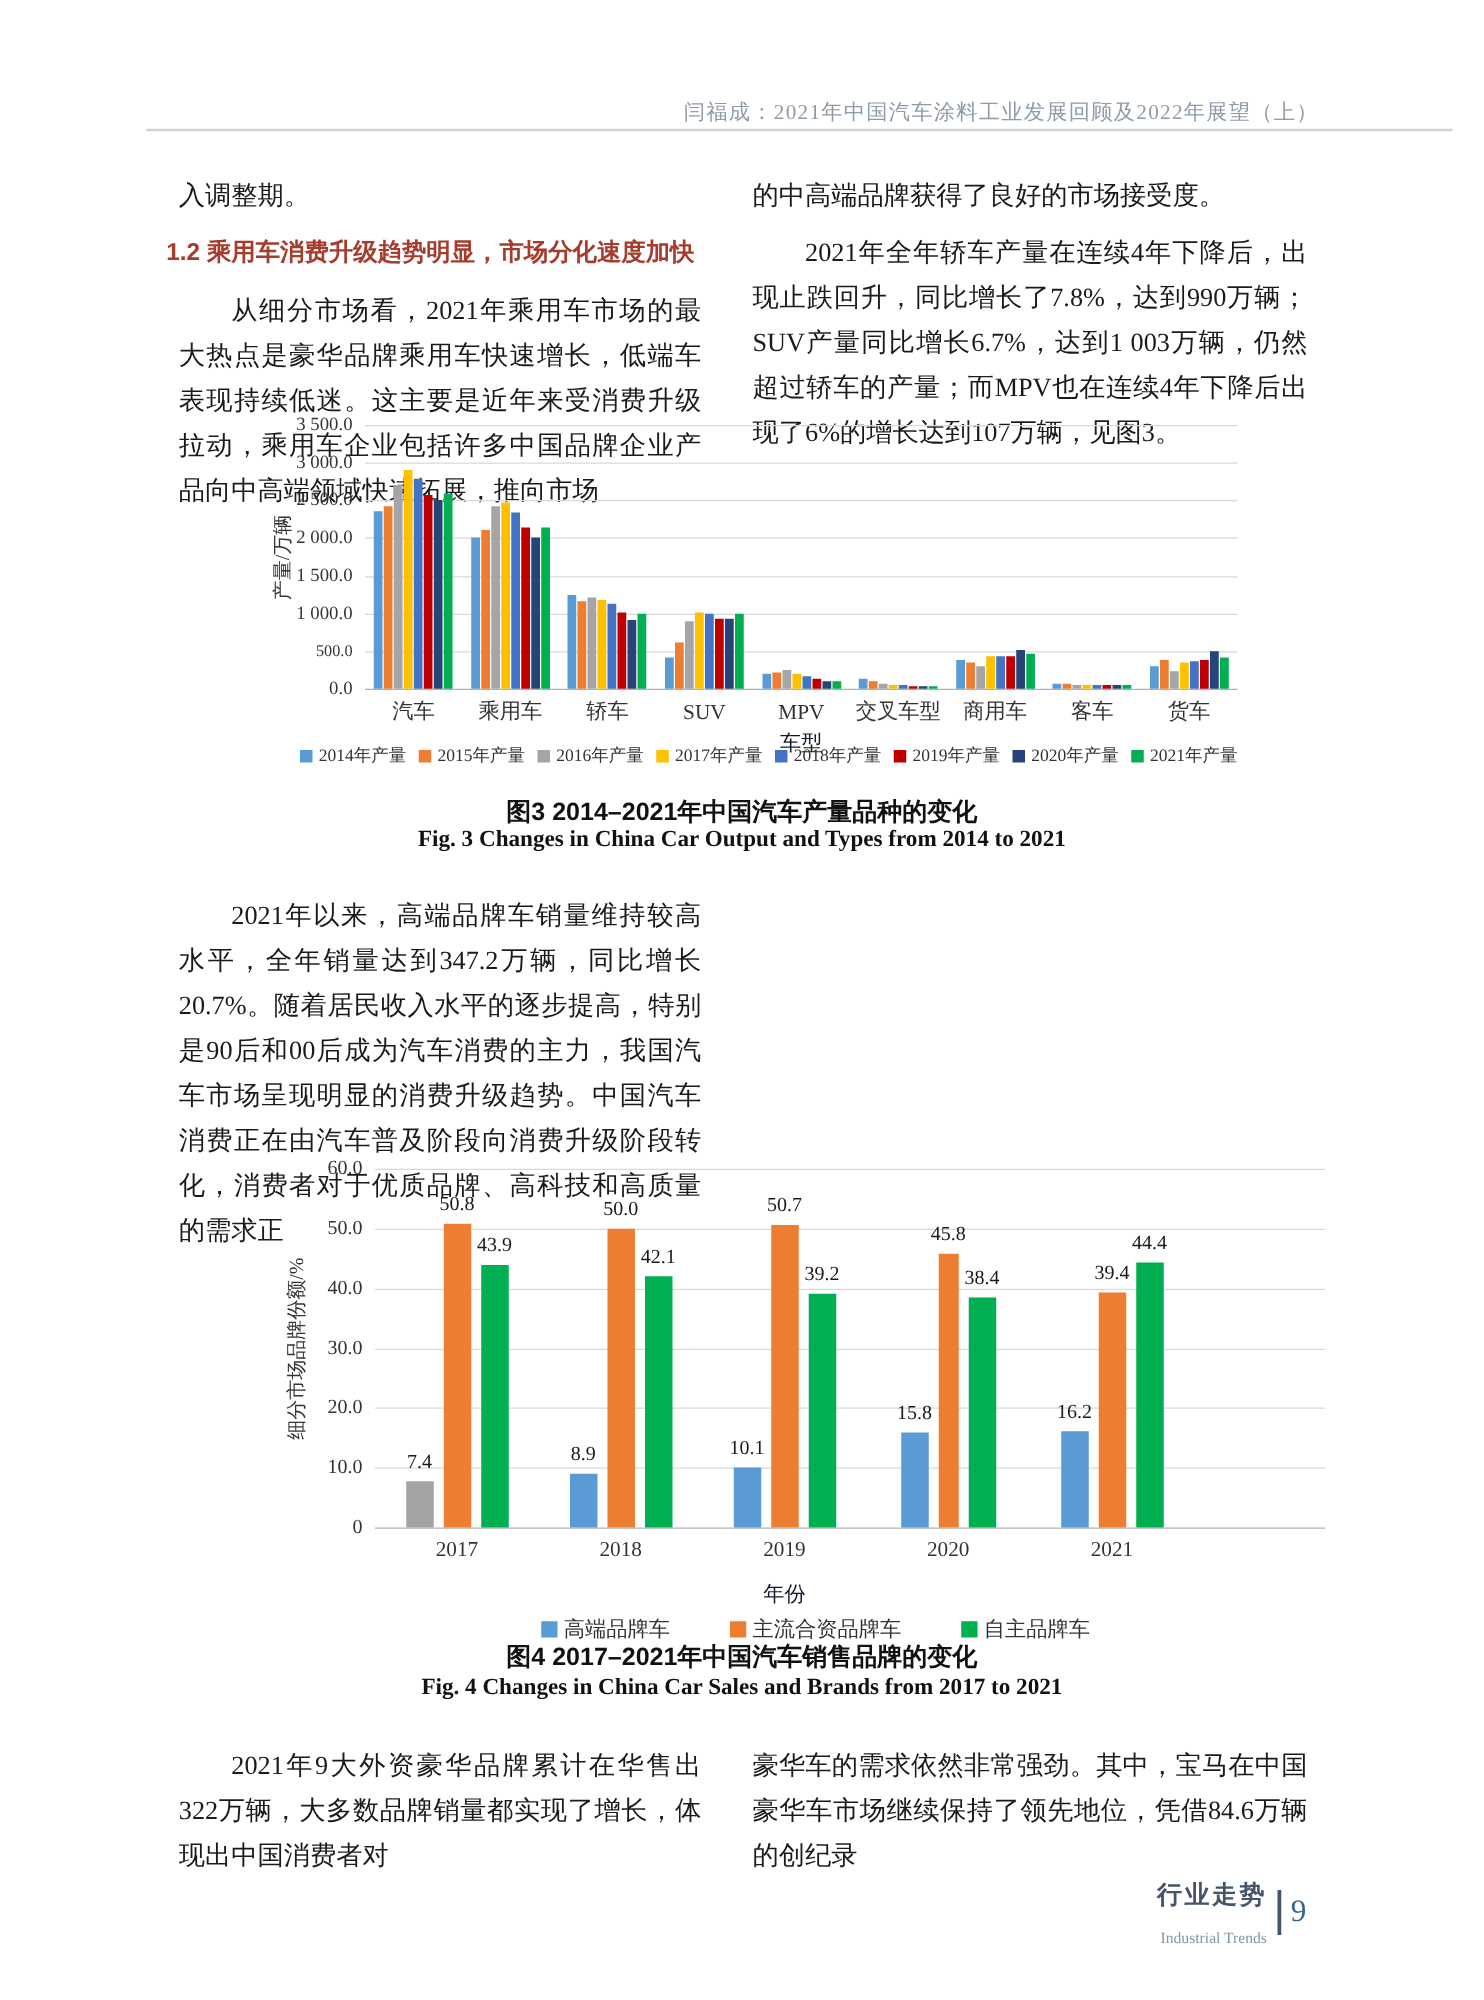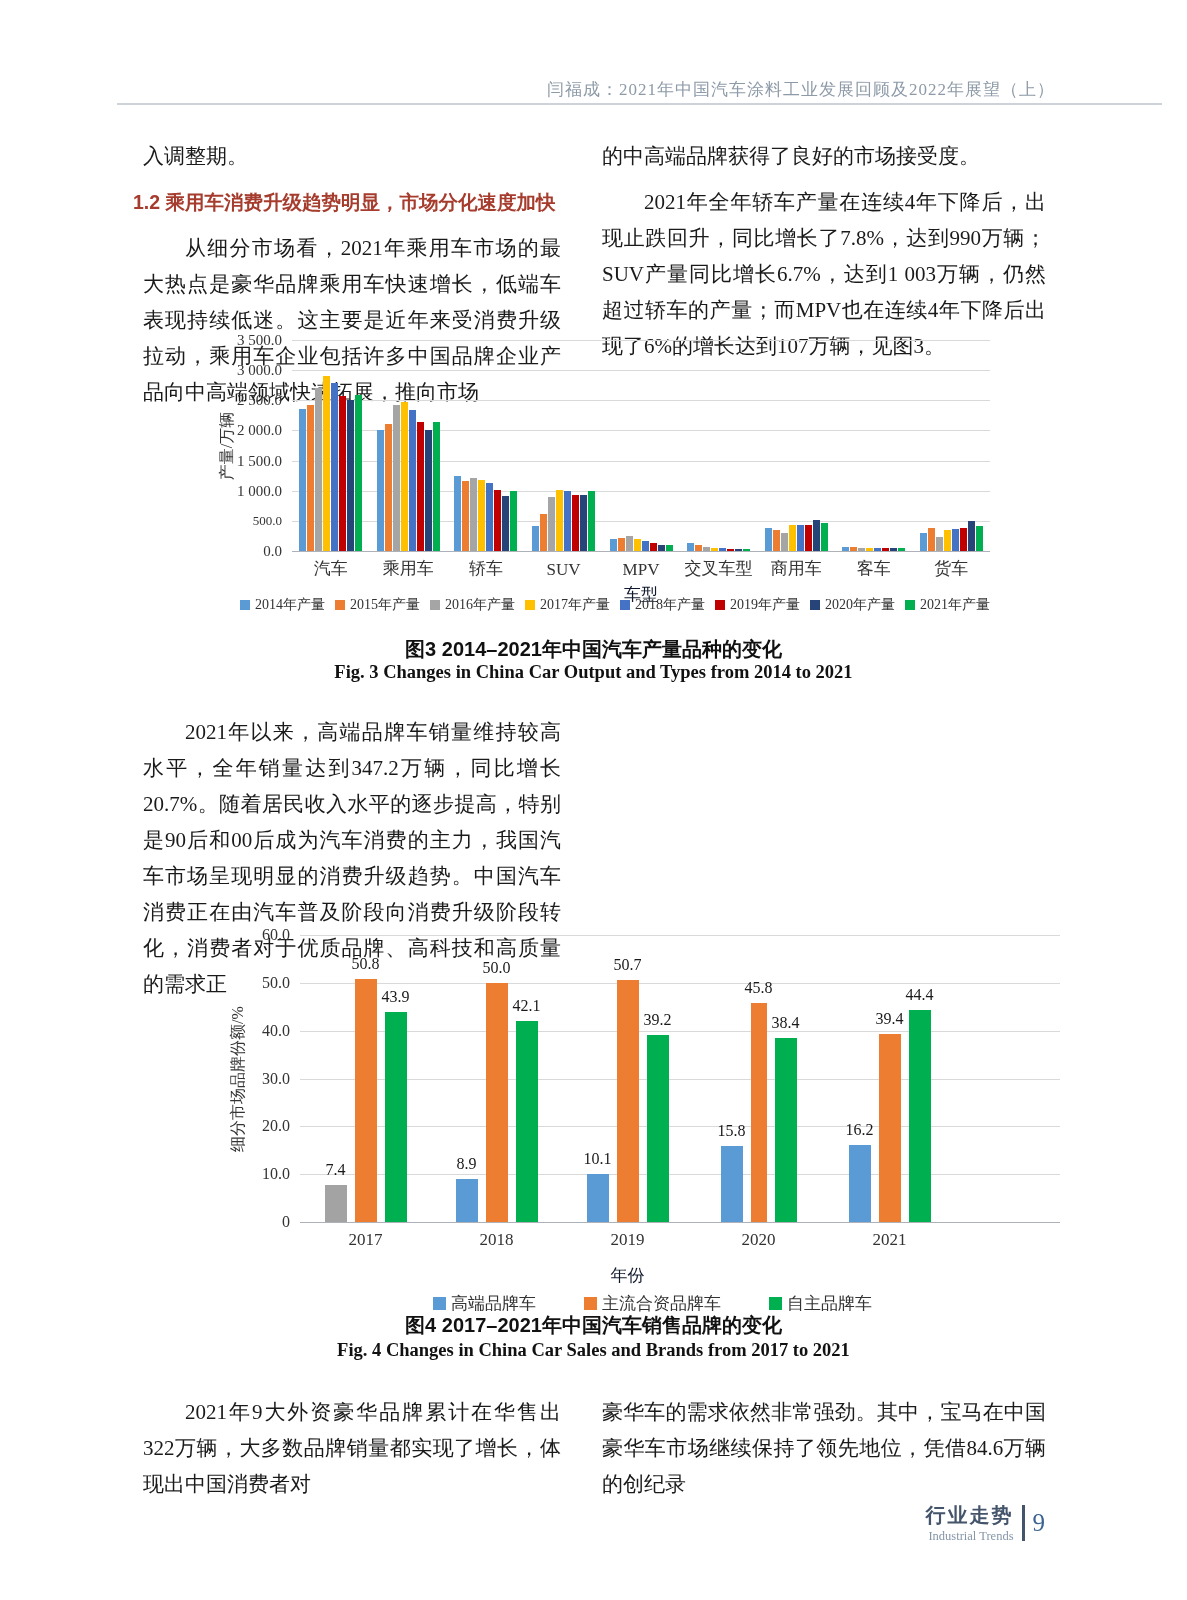--- a/index.html
+++ b/index.html
@@ -40,21 +40,21 @@
   .ch-xlab{flex:1;text-align:center;font-size:17px;color:#333;}
   .ch-xtitle{position:absolute;text-align:center;font-size:17px;color:#0f172a;}
   .ch-legend{position:absolute;left:0;right:0;display:flex;justify-content:center;align-items:center;color:#333;}
   .ch-lg-item{display:flex;align-items:center;gap:5px;text-align:center;}
   .ch-lg-swatch{display:inline-block;flex:none;}
 
   
   .footer{position:absolute;top:1502px;left:885px;width:160px;display:flex;align-items:center;justify-content:flex-end;gap:8px;}
   .f-left{display:flex;flex-direction:column;align-items:flex-end;}
   .f-zh{font-family:"Liberation Sans","DejaVu Sans",sans-serif;font-weight:bold;font-size:20px;color:#44546A;letter-spacing:2px;}
-  .f-en{font-size:12.5px;color:#8496A8;margin-top:0;}
+  .f-en{font-size:12.5px;color:#8496A8;margin-top:14px;}
   .f-bar{width:3px;height:36px;background:#44546A;flex:none;}
   .f-page{font-size:25px;color:#3A6391;}
 </style>
 </head>
 <body>
 
 <div id="page">
 
   <div class="header-title">闫福成：2021年中国汽车涂料工业发展回顾及2022年展望（上）</div>
   <div class="header-rule"></div>

